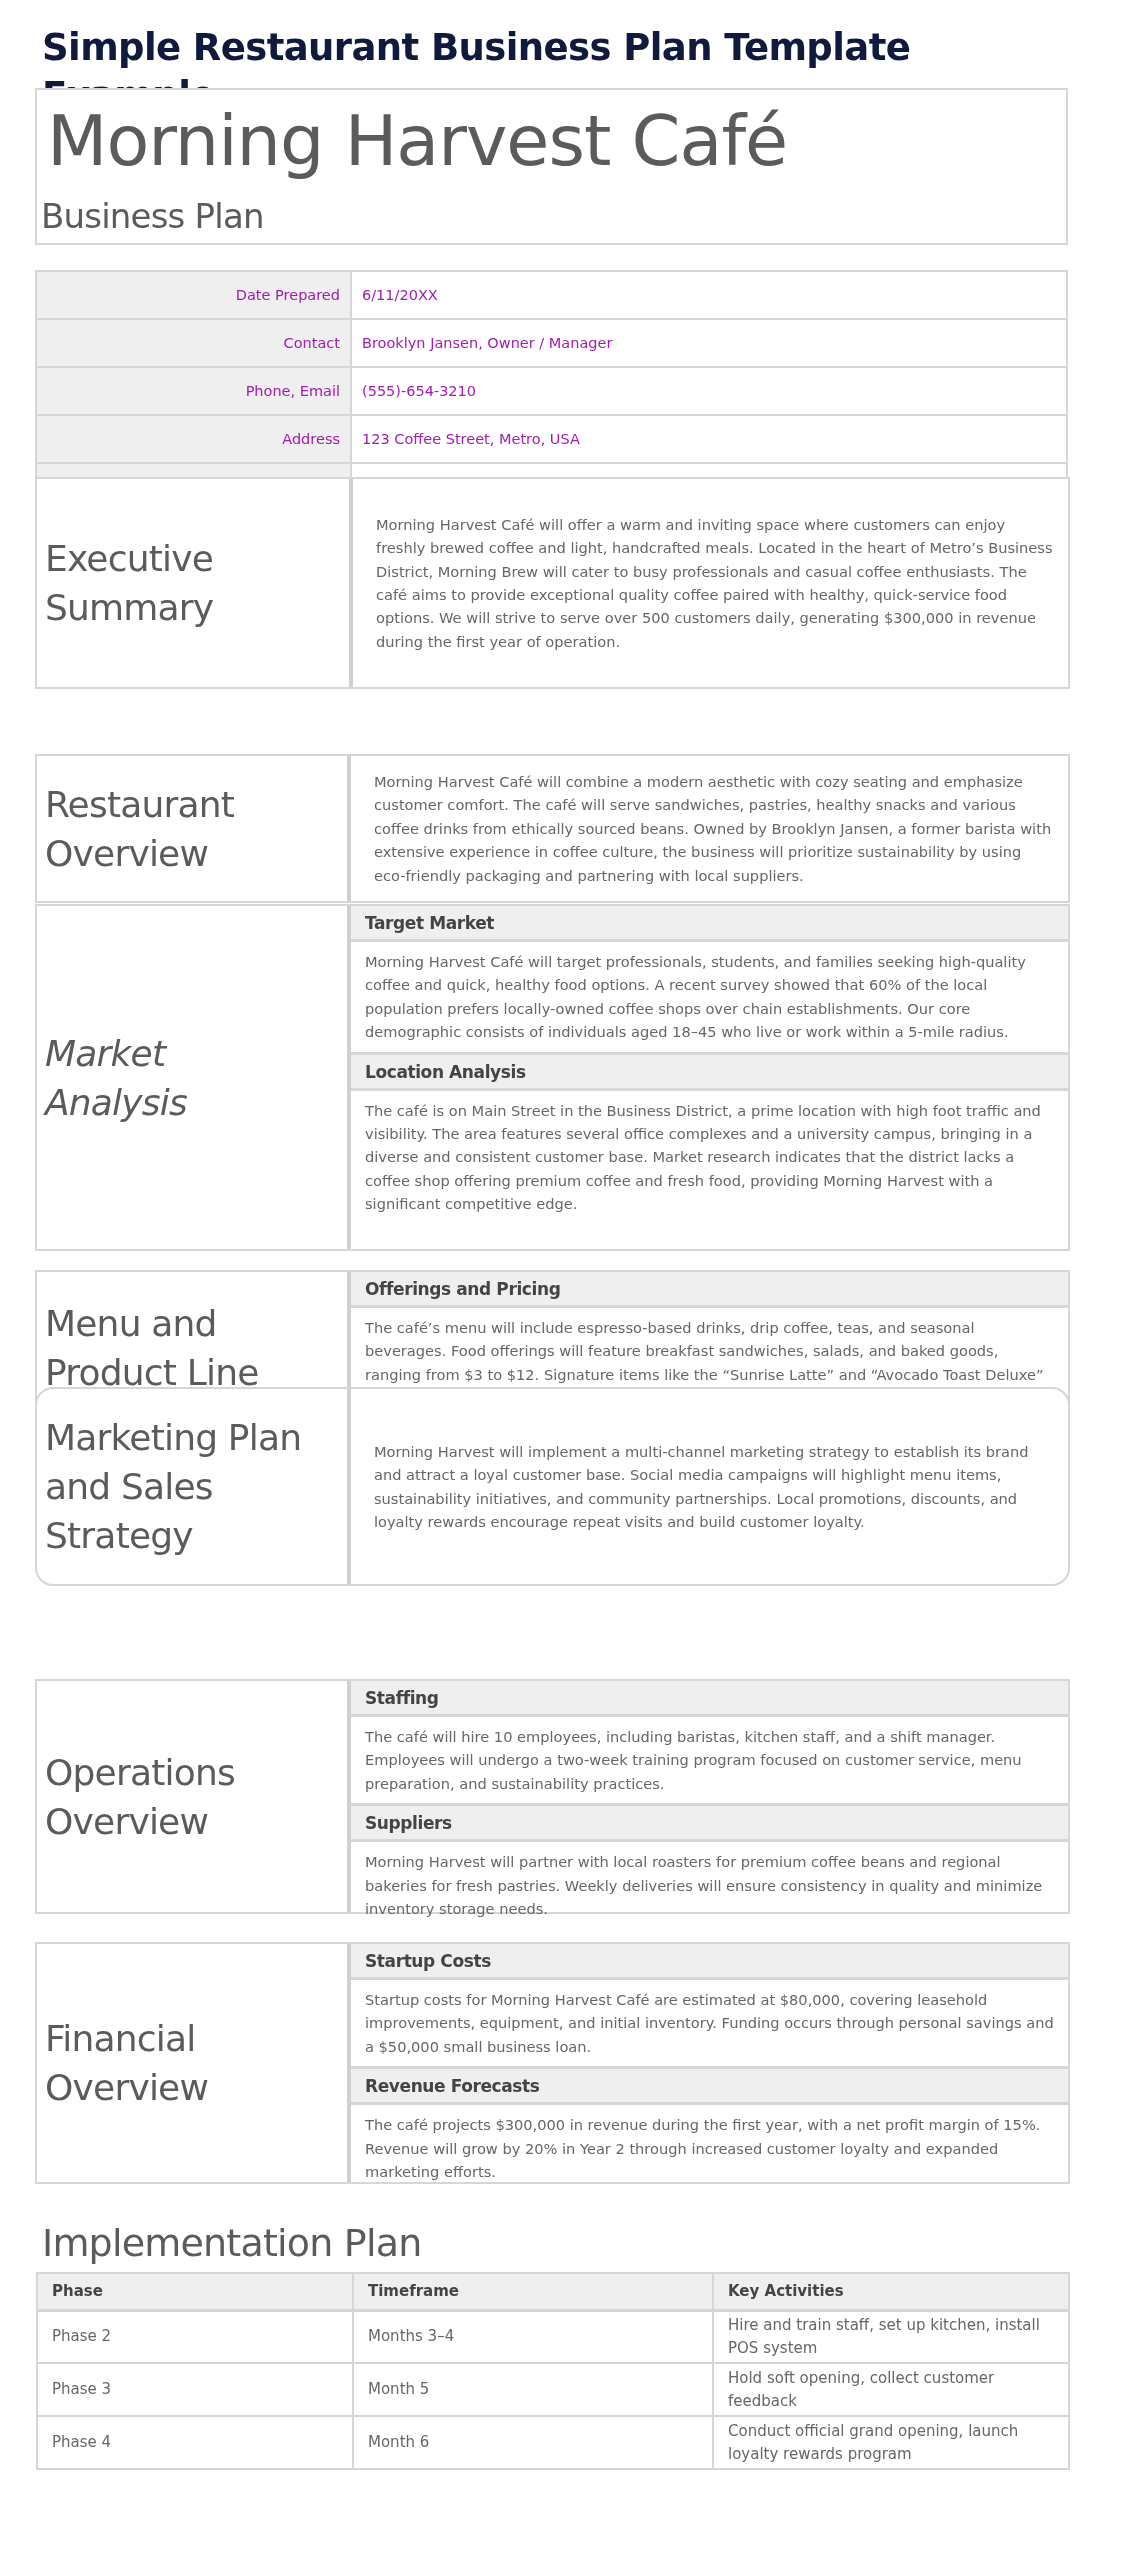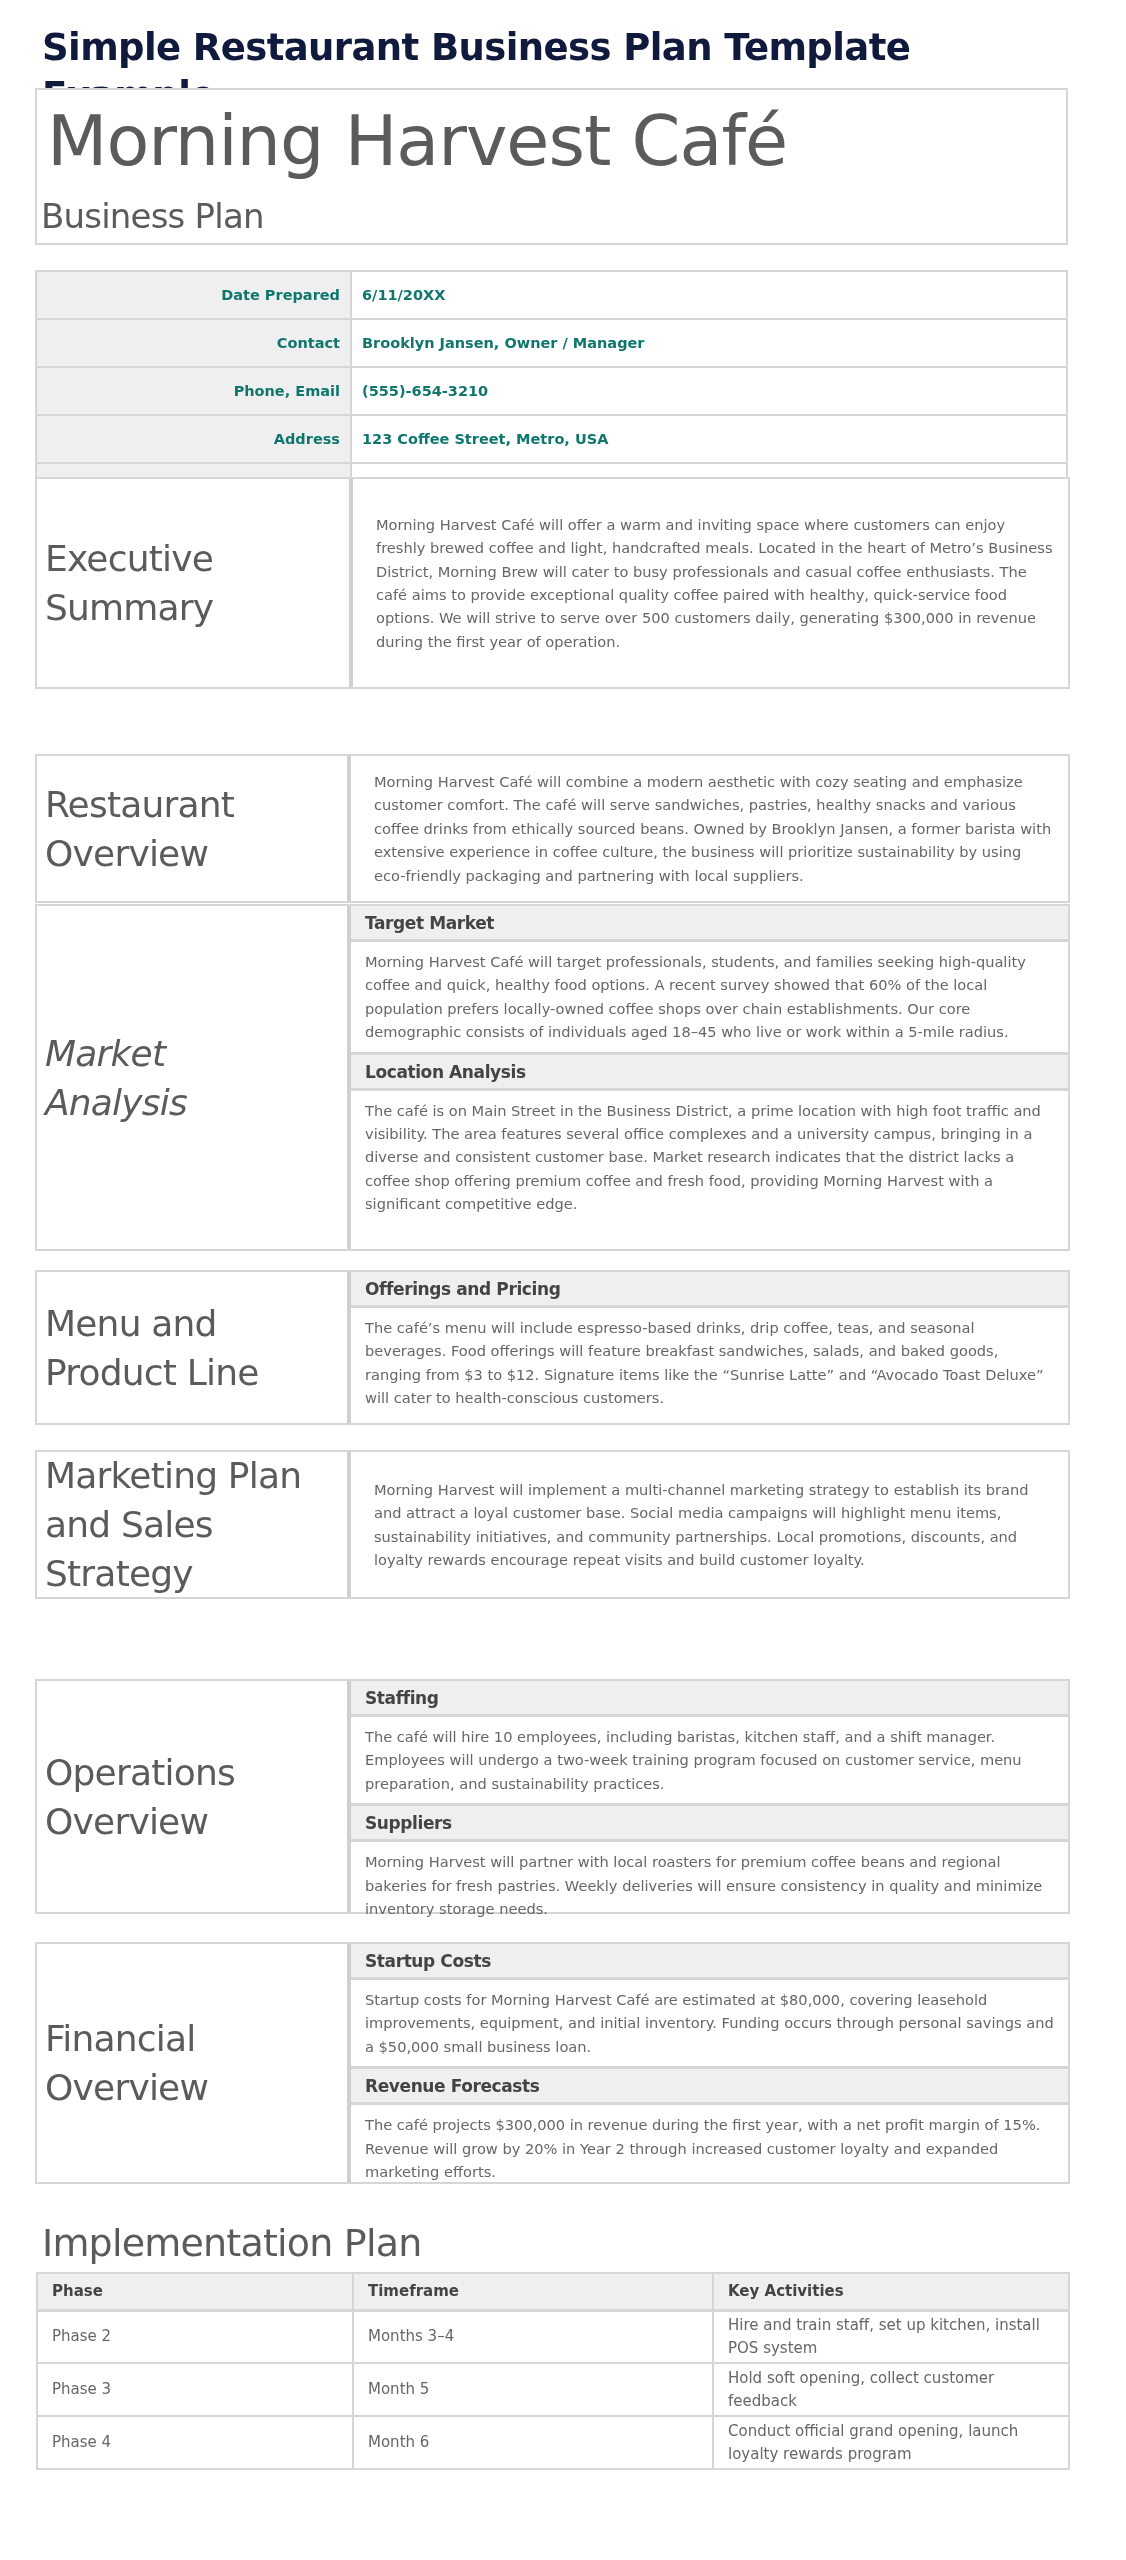--- a/index.html
+++ b/index.html
@@ -23,22 +23,22 @@
   .header-box .biz-sub {
     position: absolute; left: 4px; top: 105px;
     font-size: 34px; color: #5b5b5b; letter-spacing: -0.8px; line-height: 42px;
   }
 
   .info-table {
     position: absolute; left: 35px; top: 270px; width: 1033px;
     border-collapse: collapse; border: 2px solid #d6d6d6;
   }
   .info-table td {
-    height: 36.5px; border: 2px solid #d6d6d6; font-size: 14.5px; color: #0f766e;
-    padding: 15px 10px; vertical-align: middle; white-space: nowrap; font-weight: bold;
+    height: 36.5px; border: 2px solid #d6d6d6; font-size: 14.5px; color: #a21caf;
+    padding: 15px 10px; vertical-align: middle; white-space: nowrap;
   }
   .info-table td.lbl { width: 315px; background: #efefef; text-align: right; }
   .info-table td.val { background: #fff; }
 
   .section {
     position: absolute; left: 35px; width: 1035px;
     border: 2px solid #d6d6d6; display: flex; background: #fff;
   }
   .section .sec-label {
     width: 314px; flex: none; border-right: 4px solid #d0d0d0;
@@ -141,21 +141,21 @@
 </div>
 
 <div class="section" style="top:1270px;height:155px;">
   <div class="sec-label" style="padding-right:40px;">Menu and Product Line</div>
   <div class="sub-wrap">
     <div class="sub-head">Offerings and Pricing</div>
     <div class="sub-text">The café’s menu will include espresso-based drinks, drip coffee, teas, and seasonal beverages. Food offerings will feature breakfast sandwiches, salads, and baked goods, ranging from $3 to $12. Signature items like the “Sunrise Latte” and “Avocado Toast Deluxe” will cater to health-conscious customers.</div>
   </div>
 </div>
 
-<div class="section" style="top:1450px;height:149px;">
+<div class="section" style="top:1387px;height:199px;border-radius:18px;">
   <div class="sec-label" style="padding-right:10px;">Marketing Plan and Sales Strategy</div>
   <div class="sec-body">
     <div class="sec-text">Morning Harvest will implement a multi-channel marketing strategy to establish its brand and attract a loyal customer base. Social media campaigns will highlight menu items, sustainability initiatives, and community partnerships. Local promotions, discounts, and loyalty rewards encourage repeat visits and build customer loyalty.</div>
   </div>
 </div>
 
 <div class="section" style="top:1679px;height:235px;">
   <div class="sec-label" style="padding-right:60px;">Operations Overview</div>
   <div class="sub-wrap">
     <div class="sub-head">Staffing</div>

